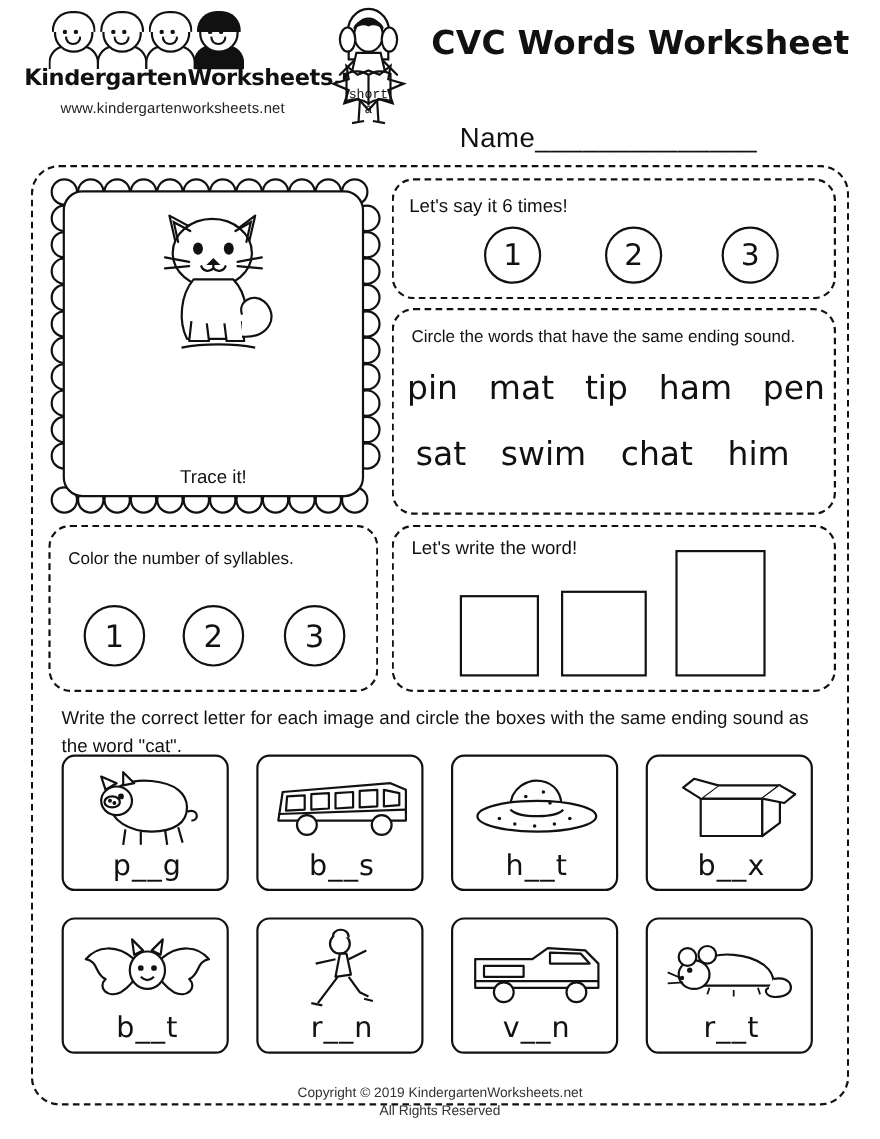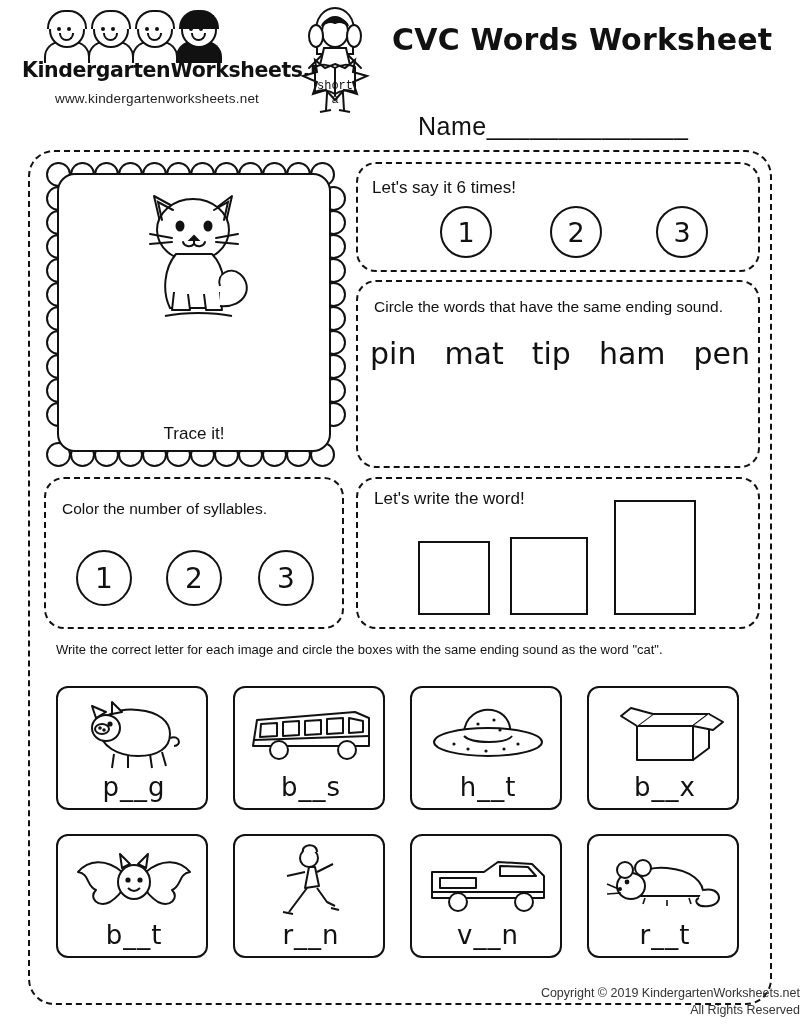--- a/index.html
+++ b/index.html
@@ -291,21 +291,21 @@
     border: 2px solid #111;
     background: #fff;
     box-sizing: border-box;
   }
 
   
   .instruction {
     position: absolute;
     left: 56px; top: 640px;
     width: 700px;
-    font-size: 13px;
+    font-size: 17px;
     line-height: 1.5;
     font-family: "Liberation Sans", sans-serif;
     color: #111;
   }
 
   
   .pic-grid {
     position: absolute;
     left: 56px; top: 686px;
     width: 690px; height: 290px;
@@ -331,21 +331,21 @@
     font-family: "DejaVu Sans", sans-serif;
     font-size: 26px;
     letter-spacing: 1px;
     color: #111;
   }
 
   .footer {
     position: absolute;
     left: 0; top: 985px;
     width: 800px;
-    text-align: right;
+    text-align: center;
     font-size: 12.5px;
     color: #333;
     line-height: 1.35;
     font-family: "Liberation Sans", sans-serif;
   }
 </style>
 </head>
 <body>
 
 <div class="page">
@@ -537,20 +537,26 @@
 
   <div class="dbox ending-box"></div>
   <div class="box-label ending-label">Circle the words that have the same ending sound.</div>
   <div class="word-row" style="top:336px;">
     <span>pin</span>
     <span>mat</span>
     <span>tip</span>
     <span>ham</span>
     <span>pen</span>
   </div>
+  <div class="word-row" style="top:396px; left:378px; width:340px;">
+    <span>sat</span>
+    <span>swim</span>
+    <span>chat</span>
+    <span>him</span>
+  </div>
 
   <div class="dbox syl-box"></div>
   <div class="box-label syl-label">Color the number of syllables.</div>
   <div class="syl-circle" style="left:76px; top:550px;">1</div>
   <div class="syl-circle" style="left:166px; top:550px;">2</div>
   <div class="syl-circle" style="left:258px; top:550px;">3</div>
 
   <div class="dbox write-box"></div>
   <div class="box-label write-label">Let's write the word!</div>
   <div class="wbox" style="left:418px; top:541px; width:72px; height:74px;"></div>

